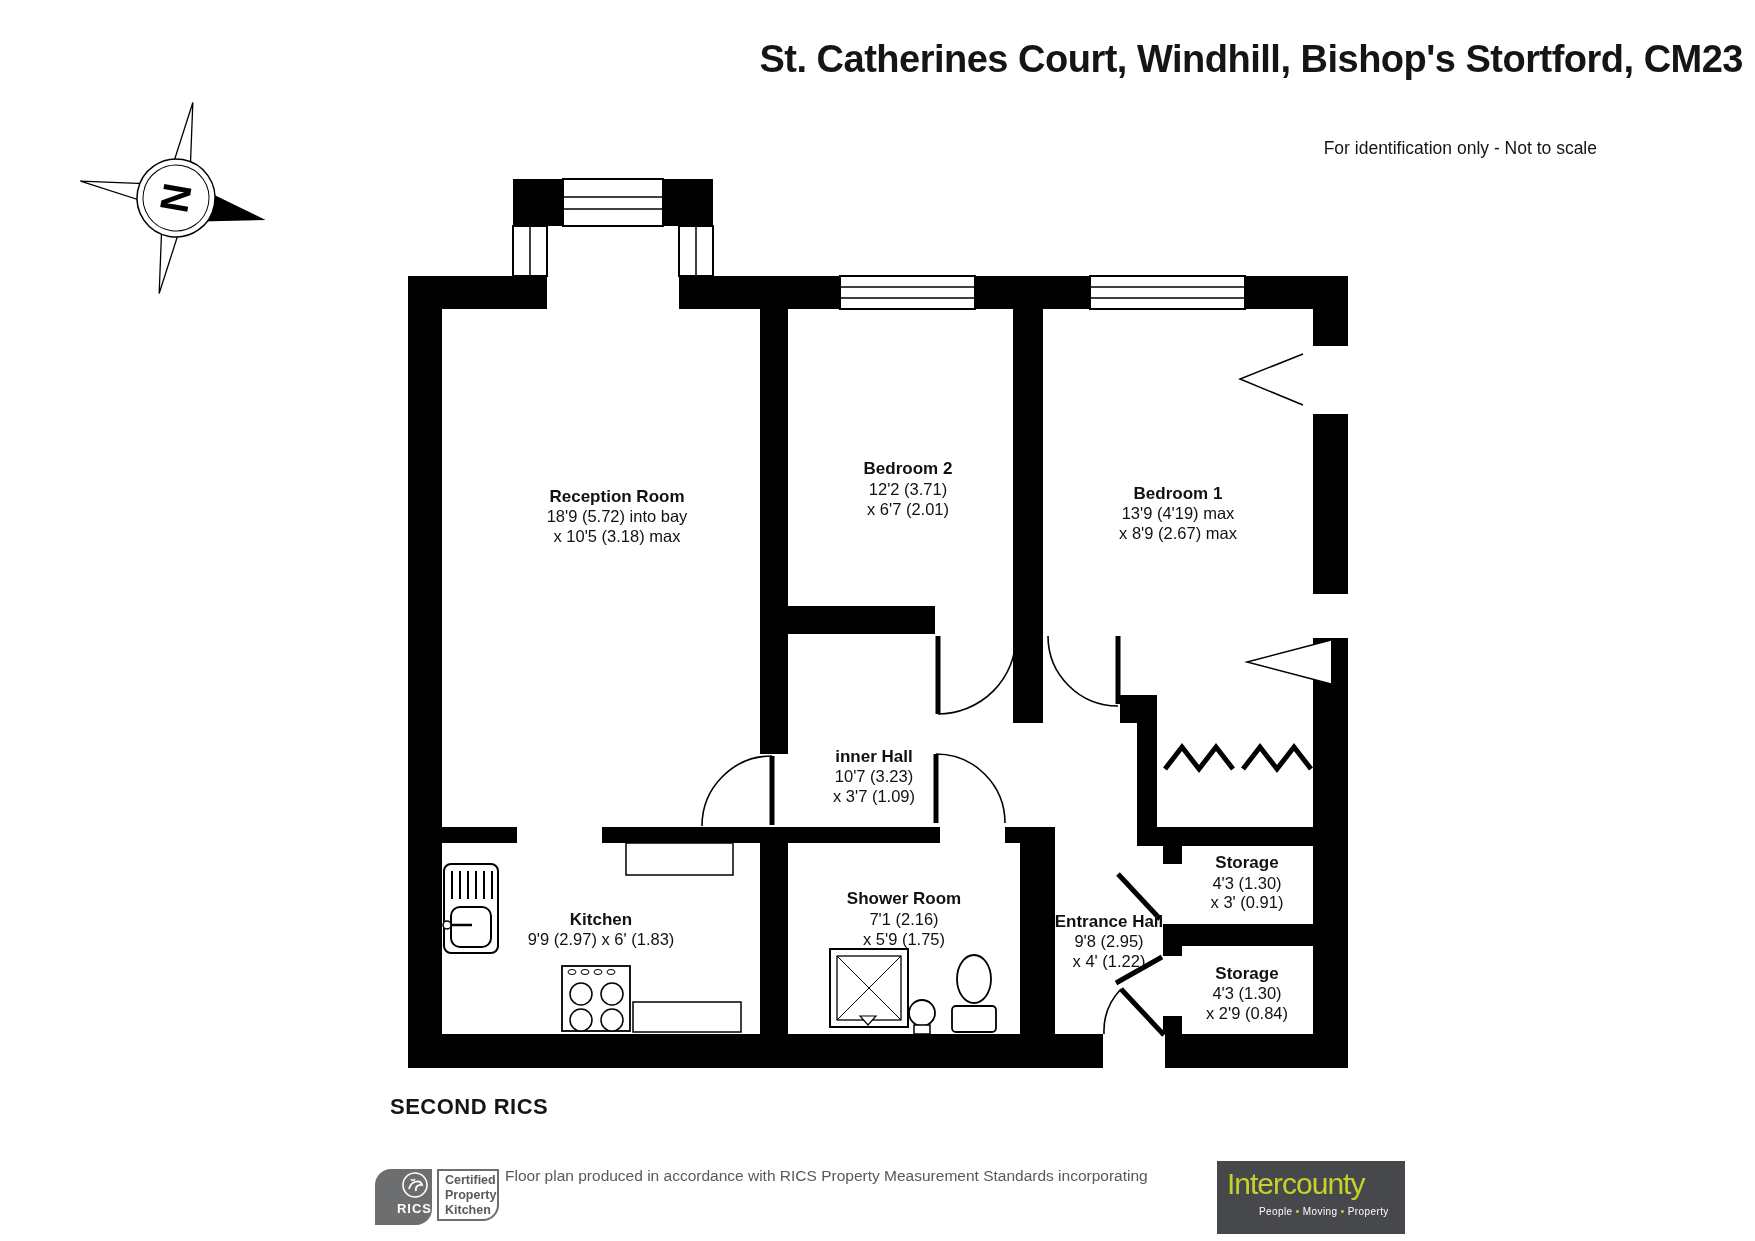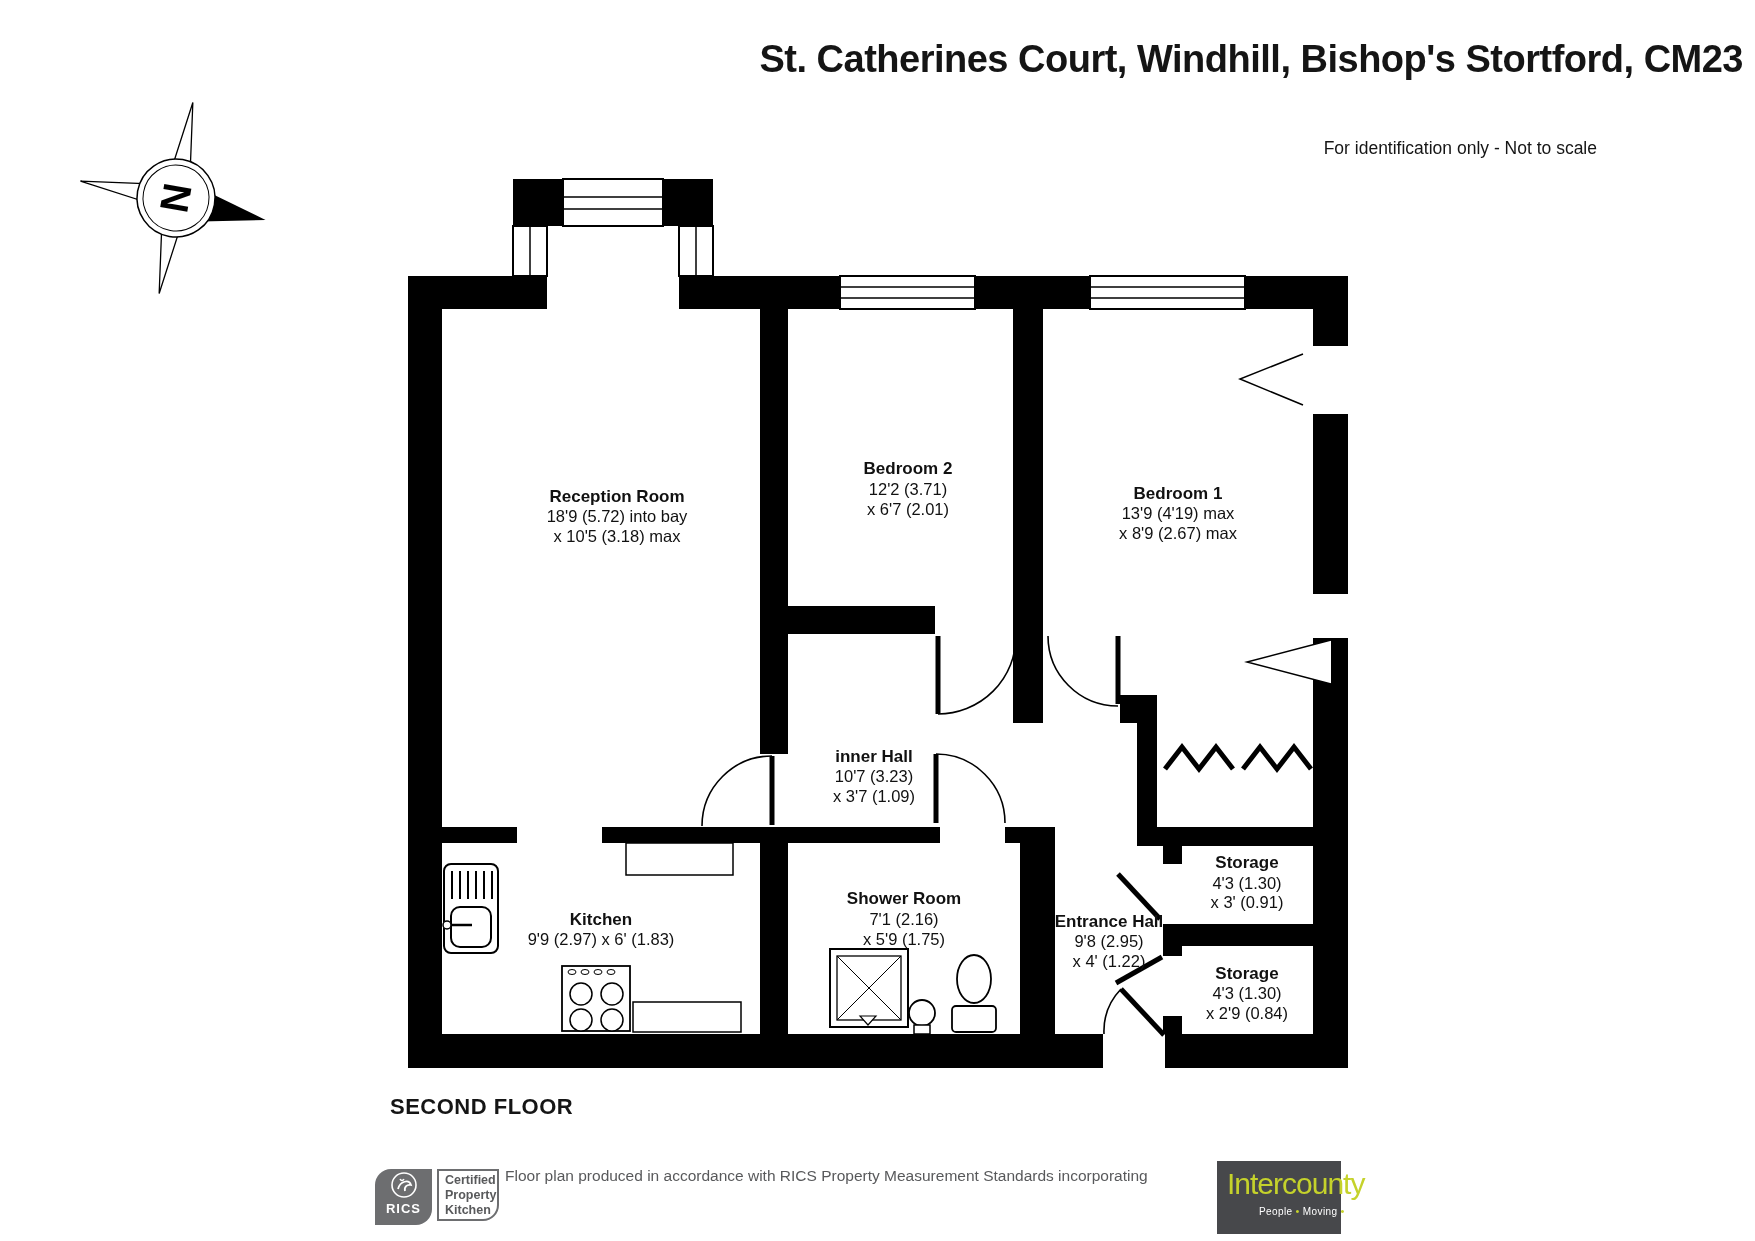--- a/index.html
+++ b/index.html
@@ -10,28 +10,28 @@
   .hdr-area{position:absolute;top:83px;right:158px;font-size:26px;white-space:nowrap;color:#151515;}
   .hdr-note{position:absolute;top:122px;right:158px;font-size:17.5px;white-space:nowrap;color:#151515;}
   .floor-label{position:absolute;left:390px;top:1078px;font-size:22px;font-weight:bold;
                letter-spacing:0.5px;color:#151515;}
   svg.plan{position:absolute;left:0;top:0;width:1755px;height:1241px;}
   .rn{font-family:"Liberation Sans",sans-serif;font-size:17px;font-weight:bold;text-anchor:middle;fill:#111;}
   .rd{font-family:"Liberation Sans",sans-serif;font-size:16.5px;text-anchor:middle;fill:#111;}
   .compass-n{font-family:"Liberation Sans",sans-serif;font-size:40px;font-weight:bold;text-anchor:middle;fill:#000;}
   
   .rics-box{position:absolute;left:375px;top:1153px;width:57px;height:56px;background:#6d6e70;
-            border-radius:16px 0 16px 0;display:flex;flex-direction:column;align-items:center;
+            border-radius:16px 0 16px 0;display:flex;flex-direction:column;align-items:flex-end;
             justify-content:flex-start;}
   .rics-word{color:#fff;font-size:13px;font-weight:bold;letter-spacing:1px;margin-top:-2px;}
   .badge-box{position:absolute;left:437px;top:1153px;width:62px;height:52px;border:2px solid #6d6e70;
              border-radius:0 0 16px 0;padding:2px 0 0 6px;box-sizing:border-box;background:#fff;}
   .badge-box div{font-size:12.5px;font-weight:bold;color:#58595b;line-height:15px;}
   .disclaimer{position:absolute;left:505px;top:1150px;font-size:15.5px;color:#58595b;line-height:20px;}
-  .ic-box{position:absolute;left:1217px;top:1145px;width:124px;height:73px;background:#47484b;
+  .ic-box{position:absolute;left:1217px;top:1145px;width:188px;height:73px;background:#47484b;
           box-sizing:border-box;padding:6px 0 0 10px;}
   .ic-name{color:#c5d22b;font-size:30px;letter-spacing:-1px;line-height:34px;}
   .ic-tag{color:#fff;font-size:10px;letter-spacing:0.4px;margin-top:4px;padding-left:32px;}
   .ic-dot{color:#c5d22b;font-size:11px;padding:0 3px;}
 </style>
 </head>
 <body>
 
 <div class="page">
 
@@ -213,21 +213,21 @@
       <text class="rd" x="1247" y="873">4'3 (1.30)</text>
       <text class="rd" x="1247" y="892">x 3' (0.91)</text>
     </g>
     <g>
       <text class="rn" x="1247" y="963">Storage</text>
       <text class="rd" x="1247" y="983">4'3 (1.30)</text>
       <text class="rd" x="1247" y="1003">x 2'9 (0.84)</text>
     </g>
   </svg>
 
-  <div class="floor-label">SECOND FLOOR</div>
+  <div class="floor-label">SECOND RICS</div>
 
   <div class="rics-box">
     <svg width="34" height="34" viewBox="0 0 34 34">
       <circle cx="17" cy="16" r="12" fill="none" stroke="#fff" stroke-width="1.6"></circle>
       <path d="M11 20c2-8 11-10 13-4c-4-1-7 2-6 6" fill="none" stroke="#fff" stroke-width="1.8"></path>
       <path d="M13 10c1 2 3 2 4 0" fill="none" stroke="#fff" stroke-width="1.4"></path>
     </svg>
     <div class="rics-word">RICS</div>
   </div>
 

